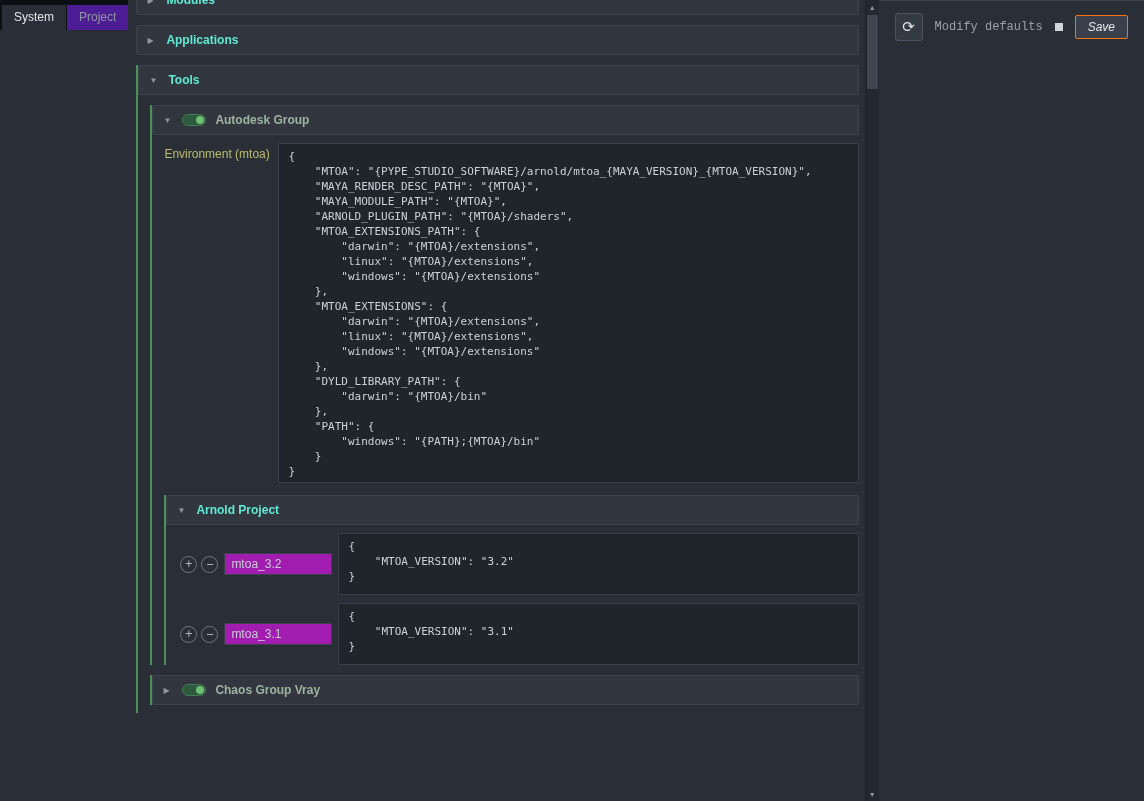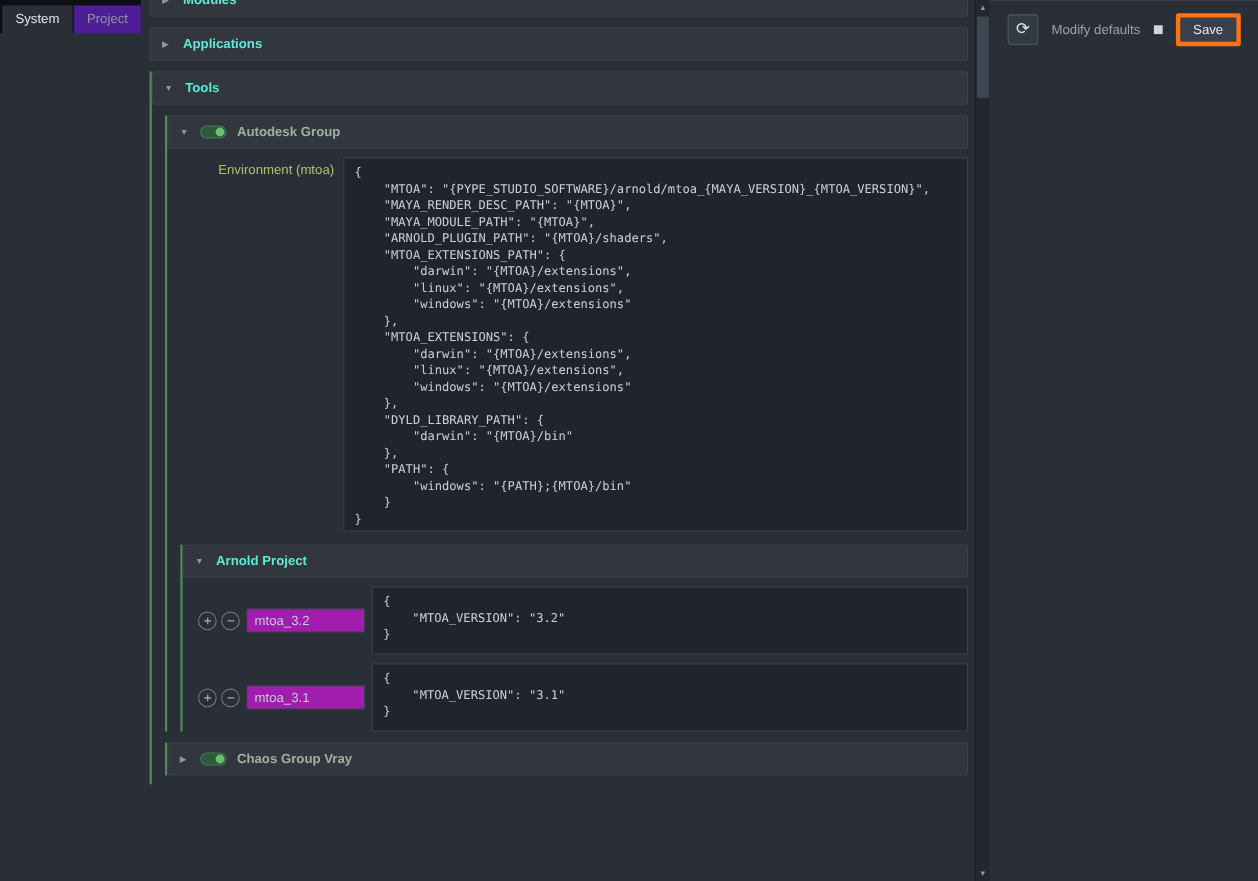--- a/index.html
+++ b/index.html
@@ -47,21 +47,21 @@
   .toggle {
     width: 24px; height: 12px; border-radius: 6px; background: #2d5a3c;
     border: 1px solid #437a52; position: relative; flex: none; cursor: pointer;
   }
   .toggle .knob {
     position: absolute; right: 1px; top: 1px; width: 8px; height: 8px;
     border-radius: 50%; background: #6fbf73;
   }
 
   
-  .env-row { display: flex; align-items: stretch; margin-bottom: 12px; margin-left: 34px; }
+  .env-row { display: flex; align-items: stretch; margin-bottom: 12px; }
   .env-label {
     flex: none; width: 114px; padding-top: 4px; font-size: 12px;
     color: #b7bd6e;
   }
   .editor {
     background: #20242b; border: 1px solid #3a404b; border-radius: 1px;
     color: #ccd1d8; font: 11px/15px "DejaVu Sans Mono", monospace;
     white-space: pre; overflow: hidden; padding: 5px 9px; cursor: text;
   }
   .editor.large { flex: 1; height: 340px; }
@@ -101,26 +101,27 @@
   .footer {
     flex: none; height: 53px; border-top: 1px solid #3a404b;
     display: flex; align-items: center; padding: 0 16px; gap: 12px;
     background: #2a2e37;
   }
   .refresh-btn {
     width: 28px; height: 28px; background: #343a44; border: 1px solid #4d5460;
     border-radius: 3px; color: #dde1e7; font-size: 15px; line-height: 24px;
     cursor: pointer; text-align: center; padding: 0;
   }
-  .modify-label { font-size: 12px; color: #9aa1ab; }
+  .modify-label { font-size: 12px; color: #9aa1ab; font-family: Liberation Mono, monospace; }
   .modified-square { width: 8px; height: 8px; background: #d0d5dc; display: inline-block; }
   .save-btn {
-    margin-left: auto; background: #3a404b; border: 4px solid #f97316;
+    margin-left: auto; background: #3a404b; border: 1px solid #f97316;
     border-radius: 2px; color: #e6e9ee; font-size: 12px; padding: 4px 12px;
     cursor: pointer;
+    font-style: italic;
   }
 </style>
 </head>
 <body>
 
 <div class="app">
 
   <div class="tabbar">
     <div class="tab active">System</div>
     <div class="tab">Project</div>

